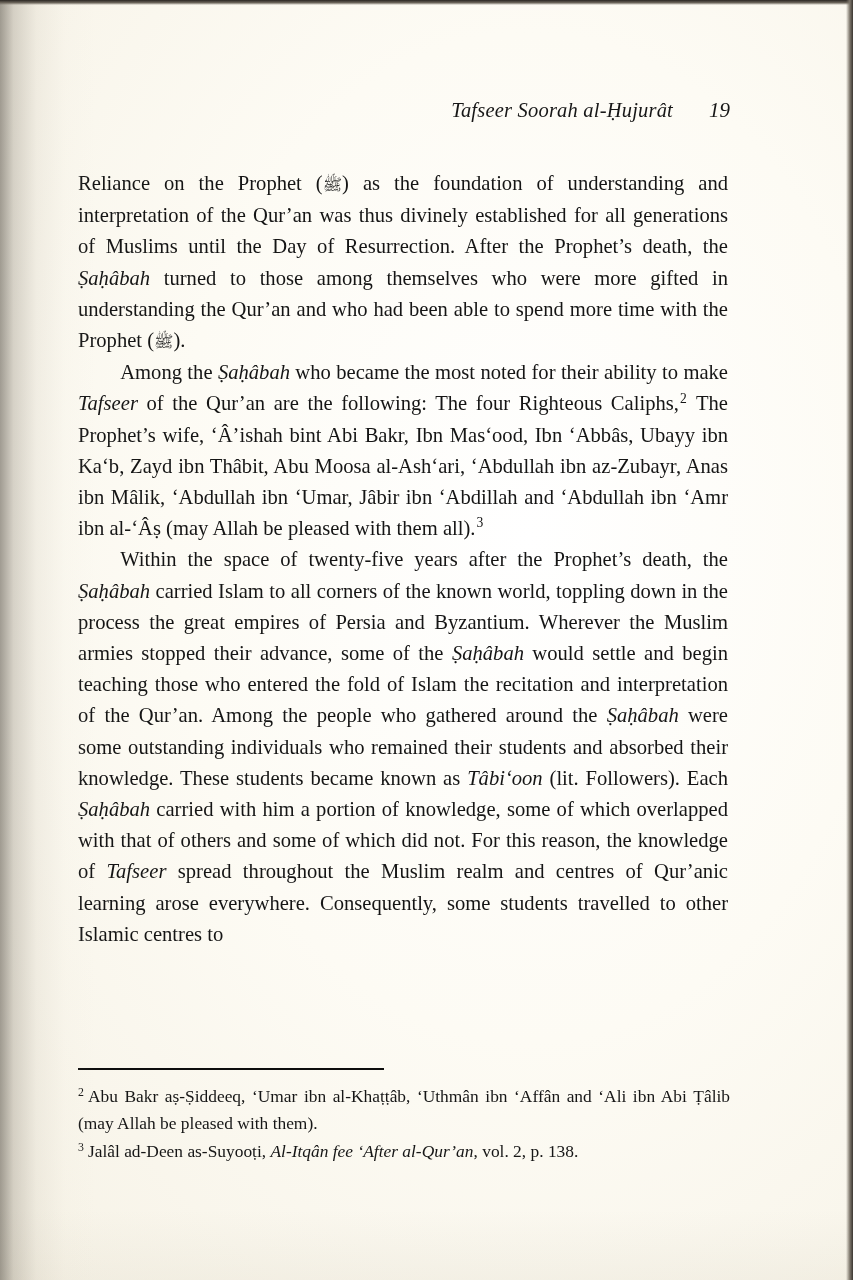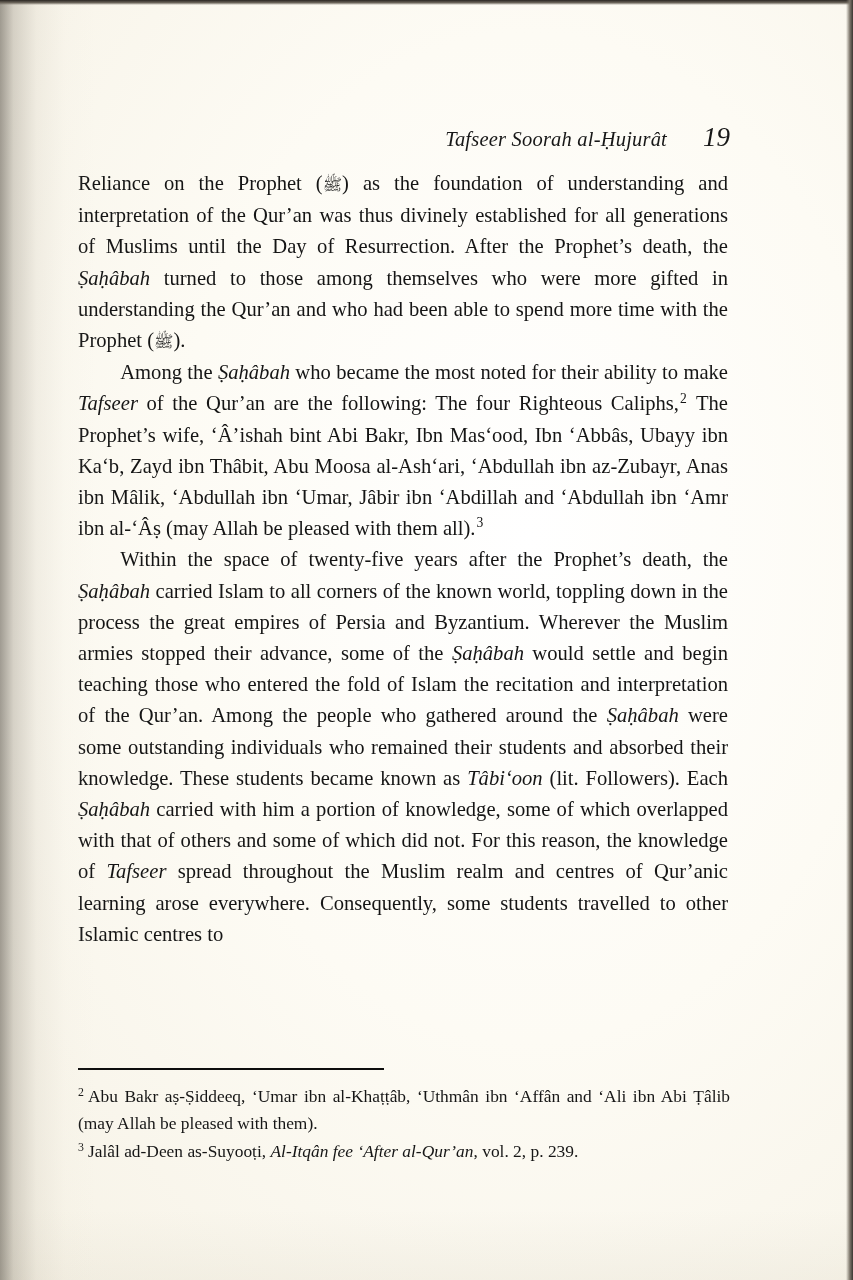--- a/index.html
+++ b/index.html
@@ -82,24 +82,23 @@
     z-index: 3;
   }
   .runhead-title {
     font-style: italic;
     font-size: 20.5px;
     letter-spacing: 0.2px;
     color: #171717;
   }
   .runhead-page {
     font-style: italic;
-    font-size: 27px;
+    font-size: 21px;
     margin-left: 36px;
     color: #171717;
-    margin-top: 24px;
   }
 
   
   .body-block {
     position: absolute;
     top: 168px;
     left: 0;
     width: 650px;
     z-index: 3;
   }
@@ -183,21 +182,21 @@
 
       <p class="para indent"><span>Within the space of twenty-five years after the Prophet’s death, the </span><span class="it">Ṣaḥâbah</span><span> carried Islam to all corners of the known world, toppling down in the process the great empires of Persia and Byzantium. Wherever the Muslim armies stopped their advance, some of the </span><span class="it">Ṣaḥâbah</span><span> would settle and begin teaching those who entered the fold of Islam the recitation and interpretation of the Qur’an. Among the people who gathered around the </span><span class="it">Ṣaḥâbah</span><span> were some outstanding individuals who remained their students and absorbed their knowledge. These students became known as </span><span class="it">Tâbi‘oon</span><span> (lit. Followers). Each </span><span class="it">Ṣaḥâbah</span><span> carried with him a portion of knowledge, some of which overlapped with that of others and some of which did not. For this reason, the knowledge of </span><span class="it">Tafseer</span><span> spread throughout the Muslim realm and centres of Qur’anic learning arose everywhere. Consequently, some students travelled to other Islamic centres to</span></p>
 
     </div>
 
     <div class="footnotes">
       <div class="fn-rule"></div>
 
       <p class="fnote"><span class="marker">2</span><span>Abu Bakr aṣ-Ṣiddeeq, ‘Umar ibn al-Khaṭṭâb, ‘Uthmân ibn ‘Affân and ‘Ali ibn Abi Ṭâlib (may Allah be pleased with them).</span></p>
 
-      <p class="fnote"><span class="marker">3</span><span>Jalâl ad-Deen as-Suyooṭi, </span><span class="it">Al-Itqân fee ‘After al-Qur’an</span><span>, vol. 2, p. 239.</span></p>
+      <p class="fnote"><span class="marker">3</span><span>Jalâl ad-Deen as-Suyooṭi, </span><span class="it">Al-Itqân fee ‘After al-Qur’an</span><span>, vol. 2, p. 138.</span></p>
     </div>
 
   </div>
 
   <div class="scan-gutter"></div>
   <div class="scan-bottom-fade"></div>
   <div class="scan-top-border"></div>
   <div class="scan-right-border"></div>
 
 </div>

